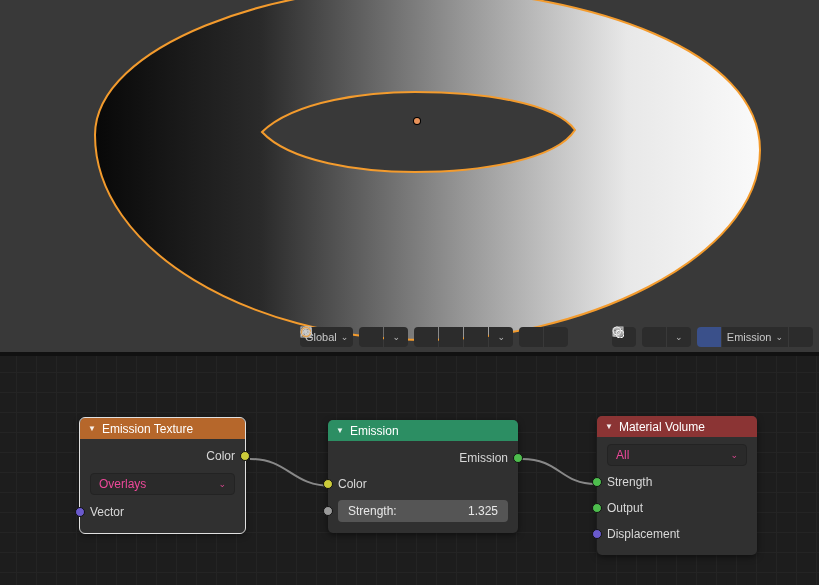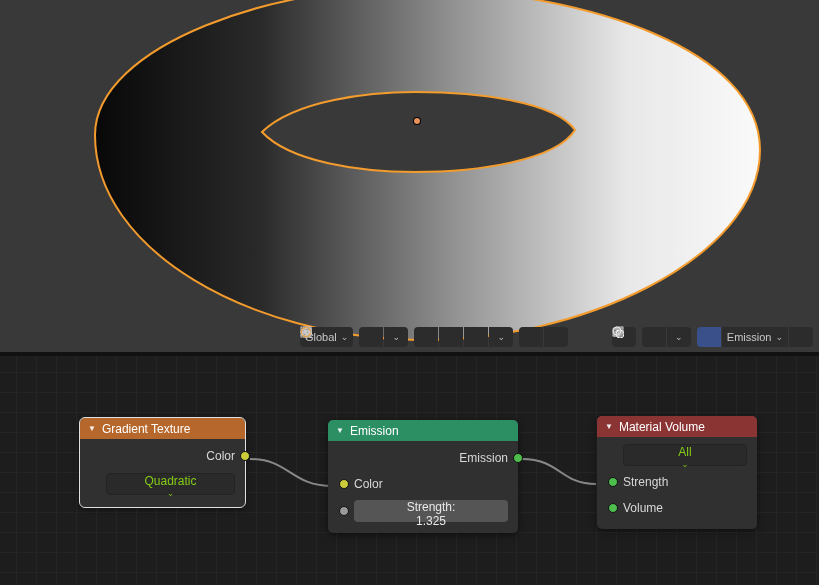--- a/index.html
+++ b/index.html
@@ -78,21 +78,21 @@
     padding: 0 8px;
     color: #fff;
     font-size: 12px;
     gap: 6px;
   }
   .node-header .tri { font-size: 8px; opacity: 0.9; }
   .hdr-orange { background: #b6672b; }
   .hdr-green  { background: #2c8e63; }
   .hdr-red    { background: #8b3434; }
 
-  .node-body { padding: 4px 10px 8px; margin-left: 16px; }
+  .node-body { padding: 4px 10px 8px; }
   .row {
     position: relative;
     height: 26px;
     display: flex;
     align-items: center;
   }
   .row.right { justify-content: flex-end; }
   .row.left  { justify-content: flex-start; }
 
   .socket {
@@ -112,36 +112,34 @@
   .node-select {
     background: #2a2a2a;
     border: 1px solid #232323;
     border-radius: 4px;
     height: 22px;
     width: 100%;
     display: flex;
     align-items: center;
     justify-content: space-between;
     padding: 0 8px;
-    color: #84cc16;
+    color: #ec4899;
     font-size: 12px;
-    flex-direction: column;
   }
   .node-num {
     background: #555;
     border-radius: 4px;
     height: 22px;
     width: 100%;
     display: flex;
     align-items: center;
     justify-content: space-between;
     padding: 0 10px;
     color: #e8e8e8;
     font-size: 12px;
-    flex-direction: column;
   }
   .wire-svg { position: absolute; top: 0; left: 0; pointer-events: none; }
 
   .cursor-dot {
     position: absolute;
     width: 6px; height: 6px;
     border-radius: 50%;
     background: #e8925a;
     box-shadow: 0 0 0 1px #000;
   }
@@ -277,32 +275,36 @@
 <div class="node-editor">
 
   <svg class="wire-svg" width="819" height="233">
     <path d="M 250 103 C 290 103, 290 130, 333 130" stroke="#888" stroke-width="2" fill="none"></path>
     <path d="M 522 103 C 560 103, 560 128, 596 128" stroke="#888" stroke-width="2" fill="none"></path>
   </svg>
 
   <div class="node selected" style="left:80px; top:62px; width:165px;">
     <div class="node-header hdr-orange">
       <span class="tri">▼</span>
-      <span>Gradient Texture</span>
+      <span>Emission Texture</span>
     </div>
     <div class="node-body">
       <div class="row right">
         <span>Color</span>
         <div class="socket out sock-yellow"></div>
       </div>
       <div class="row" style="height:30px;">
         <div class="node-select">
-          <span>Quadratic</span>
-          <span class="chev">⌄</span>
-        </div>
+          <span>Overlays</span>
+          <span class="chev">⌄</span>
+        </div>
+      </div>
+      <div class="row left">
+        <div class="socket in sock-purple"></div>
+        <span>Vector</span>
       </div>
     </div>
   </div>
 
   <div class="node" style="left:328px; top:64px; width:190px;">
     <div class="node-header hdr-green">
       <span class="tri">▼</span>
       <span>Emission</span>
     </div>
     <div class="node-body">
@@ -335,18 +337,22 @@
           <span>All</span>
           <span class="chev">⌄</span>
         </div>
       </div>
       <div class="row left">
         <div class="socket in sock-green"></div>
         <span>Strength</span>
       </div>
       <div class="row left">
         <div class="socket in sock-green"></div>
-        <span>Volume</span>
+        <span>Output</span>
+      </div>
+      <div class="row left">
+        <div class="socket in sock-purple"></div>
+        <span>Displacement</span>
       </div>
     </div>
   </div>
 
 </div>
 
 </body></html>

